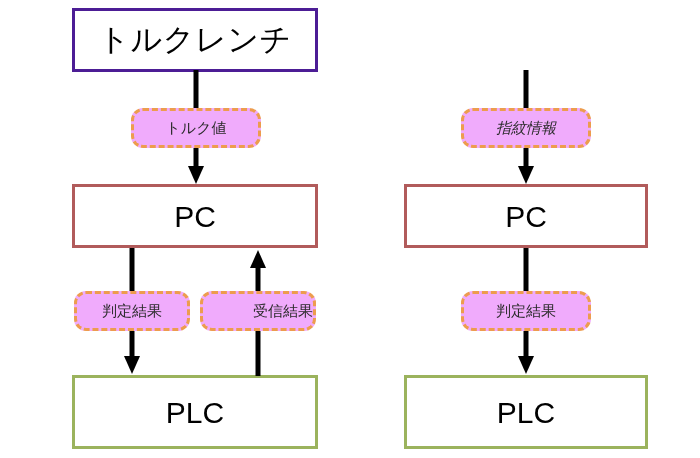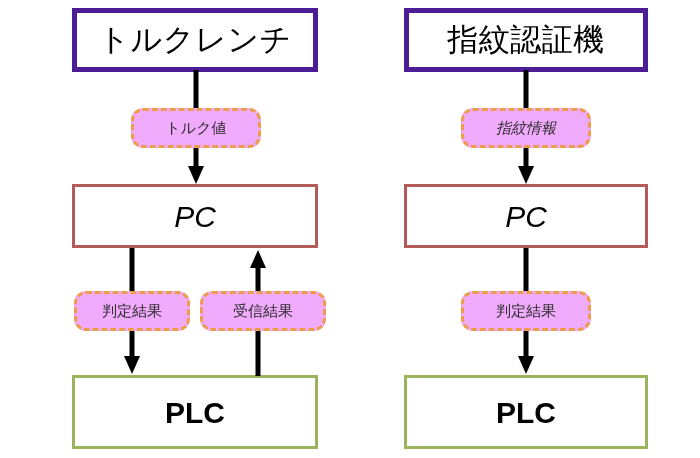--- a/index.html
+++ b/index.html
@@ -28,34 +28,32 @@
     position: absolute;
     box-sizing: border-box;
     background: #ffffff;
     display: flex;
     align-items: center;
     justify-content: center;
     text-align: center;
     line-height: 1.1;
   }
   .node.device {
-    border: 5px solid #4c1d95;
+    border: 3px solid #4c1d95;
     font-size: 31px;
     letter-spacing: 0.5px;
     align-items: center;
   }
   .node.pc {
     border: 3px solid #b15b5b;
     font-size: 30px;
-    font-style: italic;
   }
   .node.plc {
     border: 3px solid #9bb35d;
     font-size: 30px;
-    font-weight: bold;
   }
 
   
   .chip {
     position: absolute;
     box-sizing: border-box;
     border: 3px dashed #ed9c4e;
     border-radius: 12px;
     background: #f0abfc;
     display: flex;
@@ -108,31 +106,28 @@
     <svg width="20" height="128" viewBox="0 0 20 128">
       <line x1="10" y1="128" x2="10" y2="16" stroke="#000000" stroke-width="5"></line>
       <polygon points="10,2 2,20 18,20" fill="#000000"></polygon>
     </svg>
   </div>
 
   <div class="chip" style="left:74px; top:291px; width:116px; height:40px;">
     <span>判定結果</span>
   </div>
 
-  <div class="chip" style="left:200px; top:291px; width:126px; height:40px;">
+  <div class="chip" style="left:200px; top:291px; width:116px; height:40px;justify-content:flex-end;">
     <span>受信結果</span>
   </div>
 
   <div class="node plc" style="left:72px; top:375px; width:246px; height:74px;">
     <span>PLC</span>
   </div>
 
-  <div class="node device" style="left:404px; top:8px; width:244px; height:64px;">
-    <span>指紋認証機</span>
-  </div>
 
   <div class="arrow" style="left:516px; top:70px;">
     <svg width="20" height="116" viewBox="0 0 20 116">
       <line x1="10" y1="0" x2="10" y2="100" stroke="#000000" stroke-width="5"></line>
       <polygon points="10,114 2,96 18,96" fill="#000000"></polygon>
     </svg>
   </div>
 
   <div class="chip" style="left:461px; top:108px; width:130px; height:40px;font-style:italic;">
     <span>指紋情報</span>

